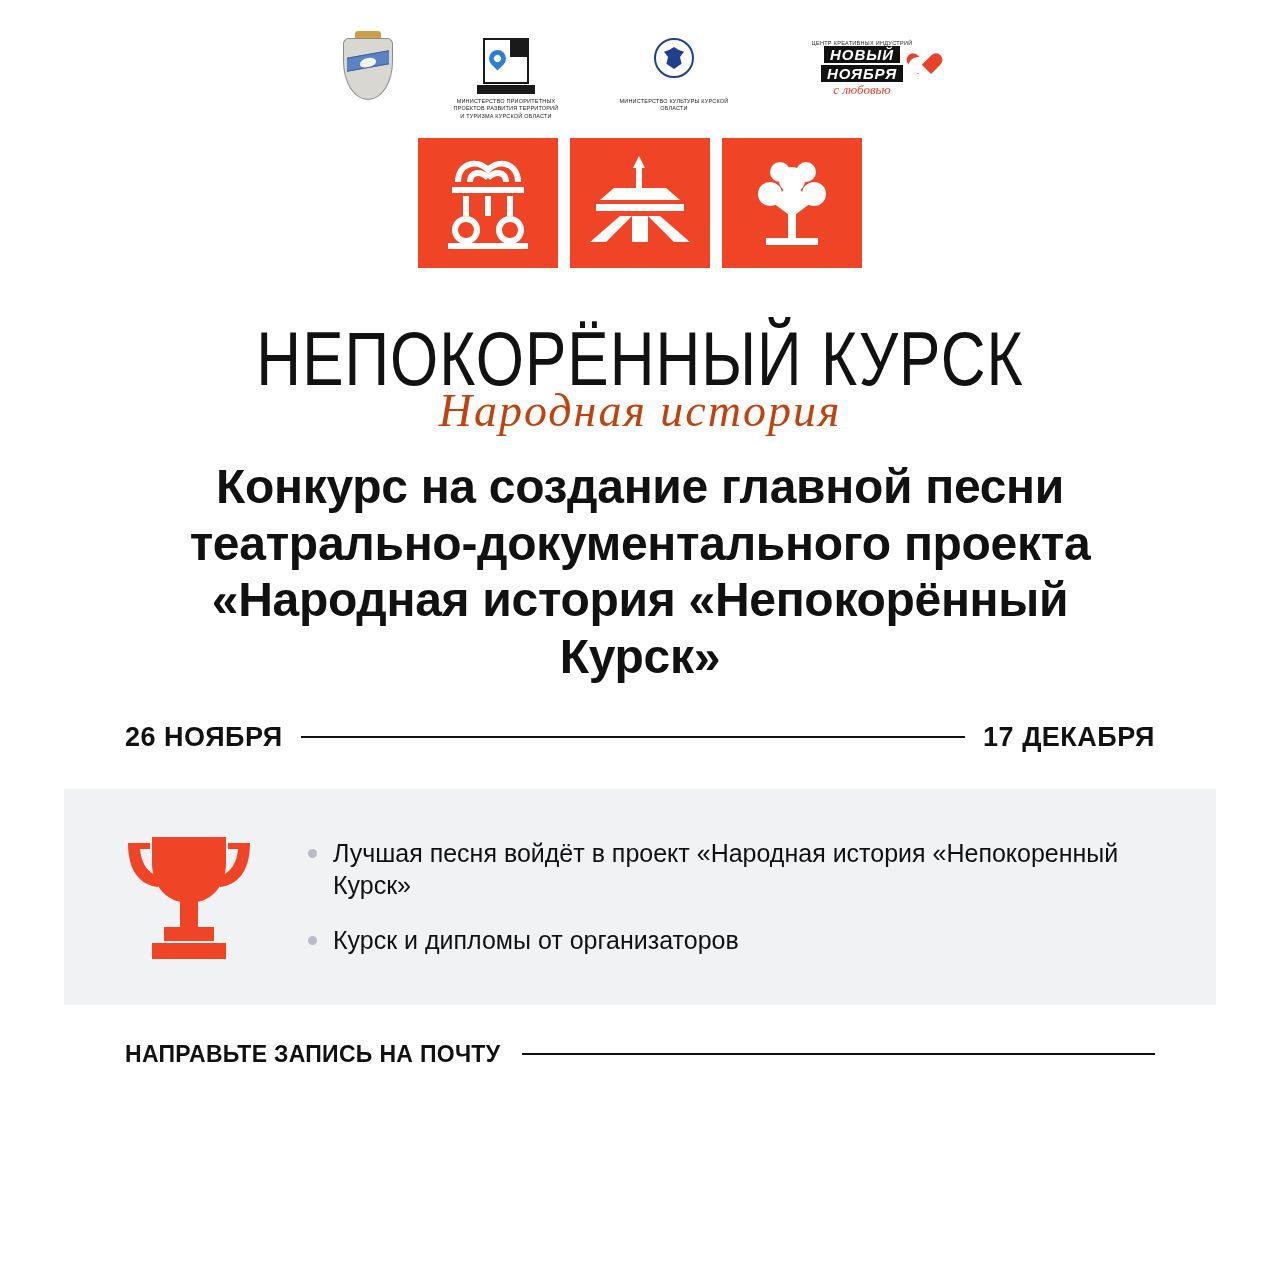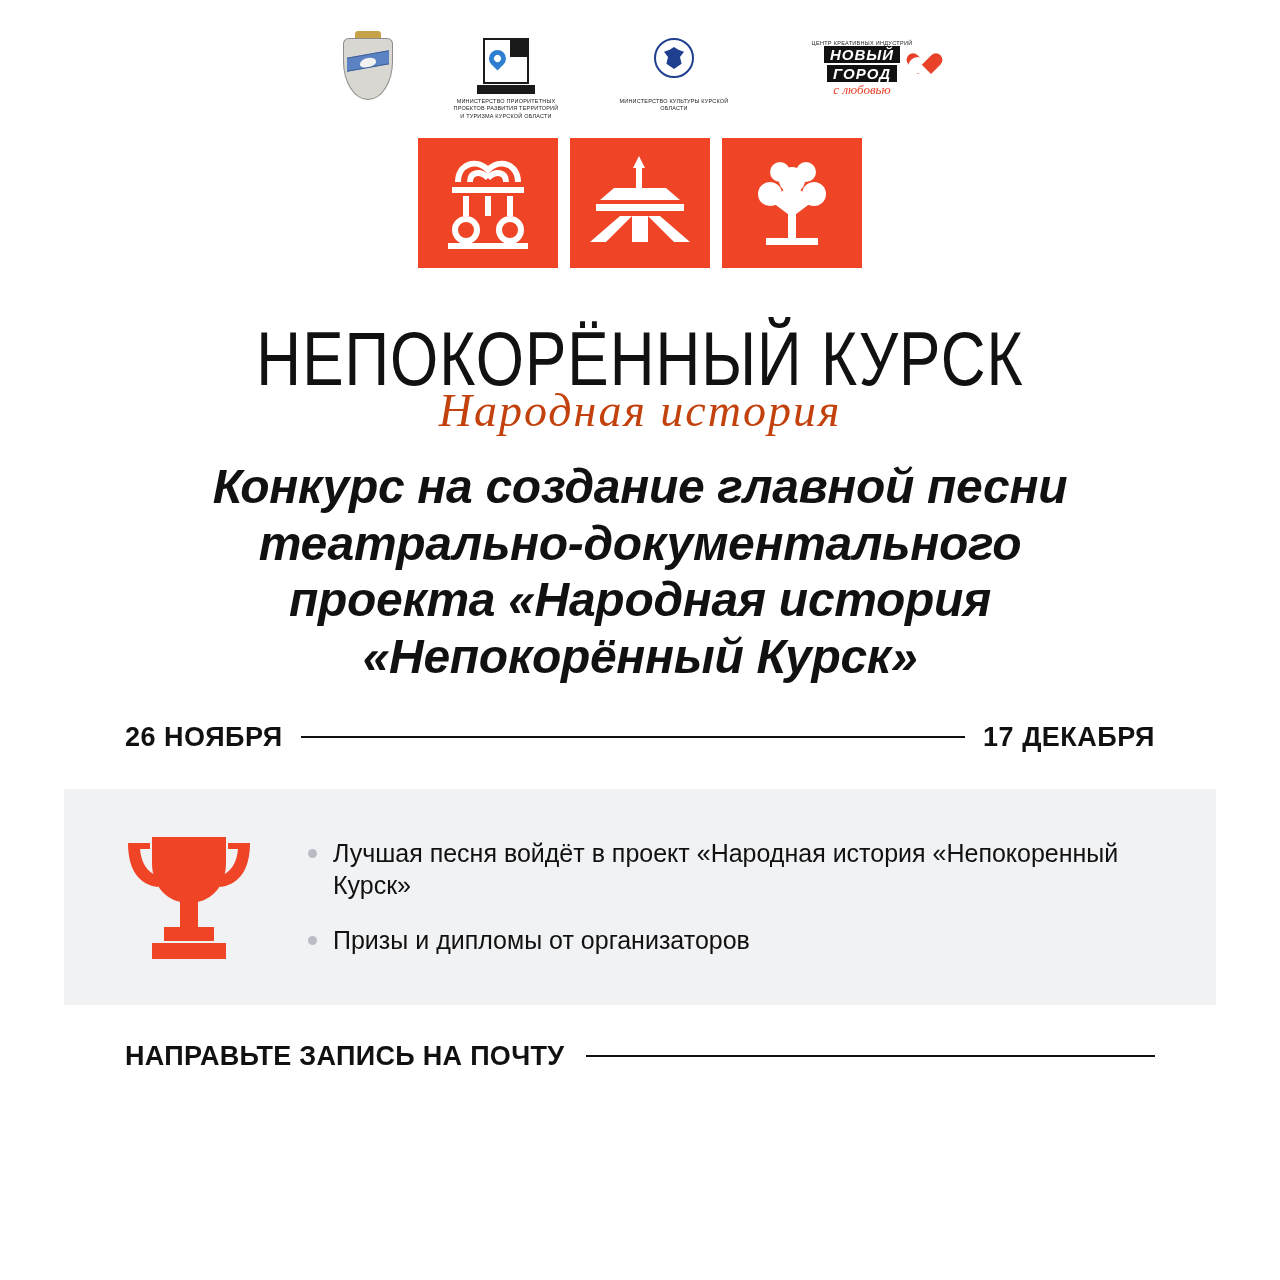--- a/index.html
+++ b/index.html
@@ -185,21 +185,20 @@
 
   .headline {
     margin: 22px auto 8px;
     width: 960px;
     text-align: center;
     font-weight: bold;
     font-size: 48px;
     line-height: 1.18;
     color: #111;
     letter-spacing: -0.3px;
-    font-style: italic;
   }
 
   
   .dates {
     margin: 36px auto 0;
     width: 1030px;
     display: flex;
     align-items: center;
     gap: 18px;
     font-weight: bold;
@@ -243,21 +242,21 @@
   }
 
   
   .footer {
     margin: 36px auto 0;
     width: 1030px;
     display: flex;
     align-items: center;
     gap: 22px;
     font-weight: bold;
-    font-size: 27px;
+    font-size: 23px;
     letter-spacing: .3px;
     color: #111;
   }
   .footer .rule {
     flex: 1 1 auto; height: 2px; background: #111;
   }
   .footer .mail {
     text-decoration: underline;
     white-space: nowrap;
   }
@@ -294,21 +293,21 @@
       <div class="body"></div>
     </div>
     <div class="logo-caption">Министерство культуры Курской области</div>
   </div>
 
   <div class="logo-block">
     <div class="ng">
       <div class="top-line">Центр креативных индустрий</div>
       <div class="rows">
         <span class="word1">НОВЫЙ</span><br>
-        <span class="word2">ГОРОД</span>
+        <span class="word2">НОЯБРЯ</span>
         <div class="script">с любовью</div>
       </div>
       <div class="heart">
           <div class="cut"></div>
         </div>
     </div>
   </div>
 
 </div>
 
@@ -388,21 +387,21 @@
       </g>
     </svg>
   </div>
   <div class="bullets">
     <div class="bullet">
       <span class="dot"></span>
       <span class="txt">Лучшая песня войдёт в проект «Народная история «Непокоренный Курск»</span>
     </div>
     <div class="bullet">
       <span class="dot"></span>
-      <span class="txt">Призы и дипломы от организаторов</span>
+      <span class="txt">Курск и дипломы от организаторов</span>
     </div>
   </div>
 </div>
 
 <div class="footer">
   <span>НАПРАВЬТЕ ЗАПИСЬ НА ПОЧТУ</span>
   <span class="rule"></span>
 </div>
 
 </body></html>

